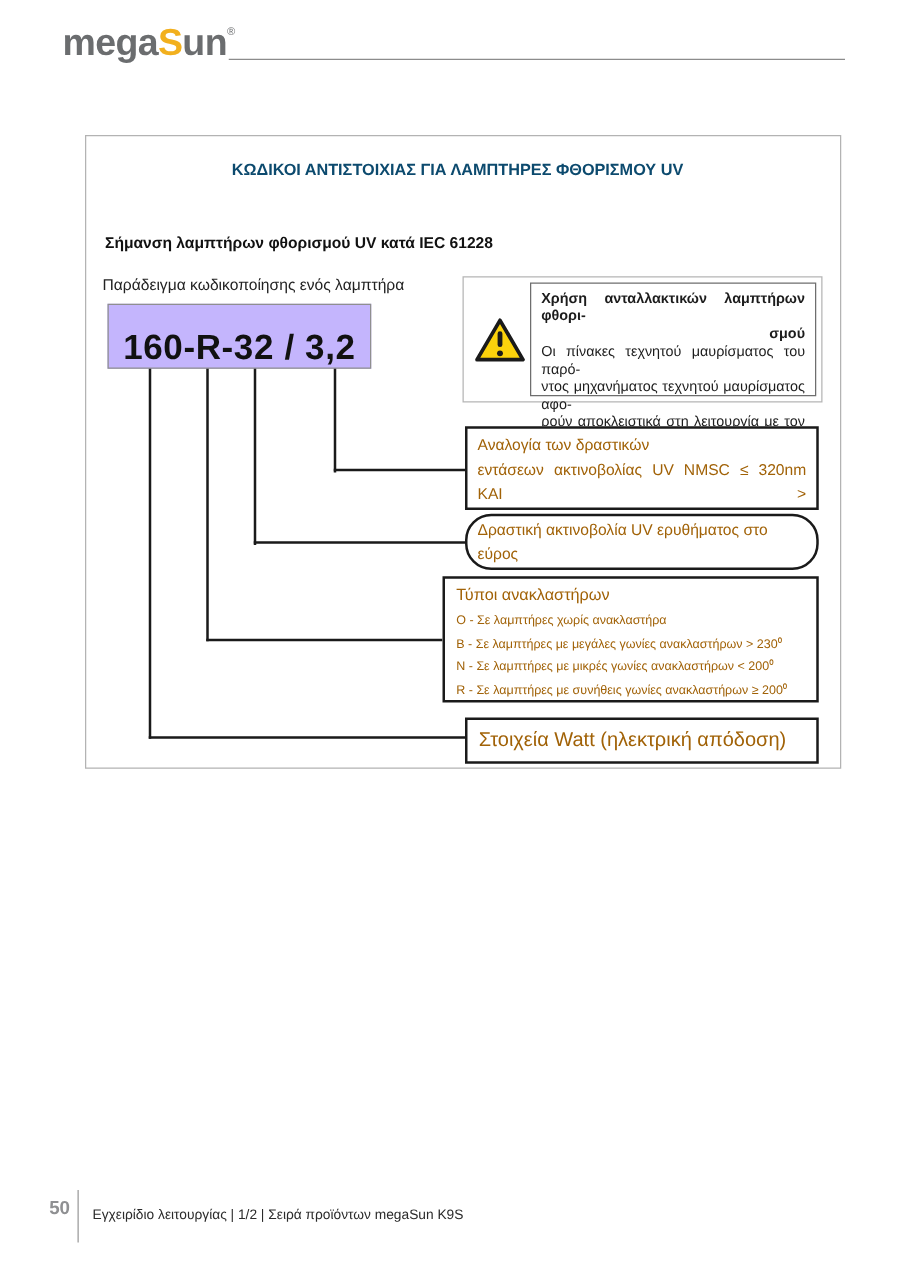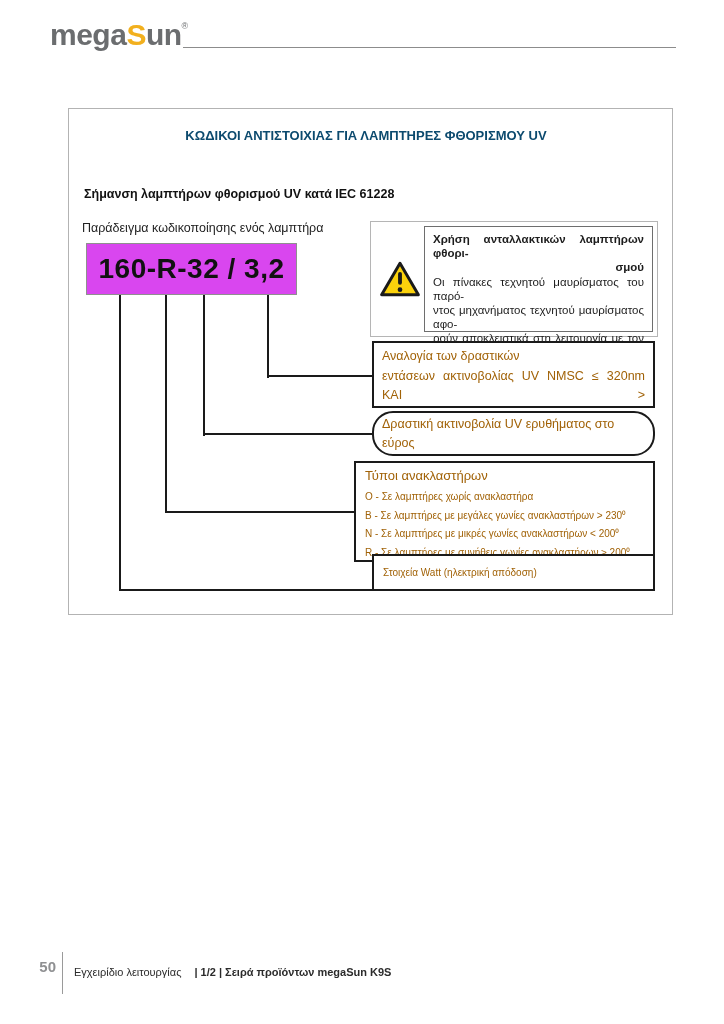--- a/index.html
+++ b/index.html
@@ -35,59 +35,59 @@
     font-weight: 700; font-size: 12.5px; color: #111;
   }
   .example-label {
     position: absolute; left: 82px; top: 221px;
     font-size: 12.5px; color: #222;
   }
 
   
   .code-box {
     position: absolute; left: 86px; top: 243px; width: 211px; height: 52px;
-    border: 1px solid #8f8f8f; background: #d946ef;
-    display: flex; align-items: center; justify-content: center;
+    border: 1px solid #8f8f8f; background: #c4b5fd;
+    display: flex; align-items: flex-end; justify-content: center;
   }
   .code-box span { font-size: 28px; font-weight: 700; letter-spacing: 0.5px; color: #111; }
 
   
   .warn-box {
-    position: absolute; left: 370px; top: 221px; width: 288px; height: 116px;
+    position: absolute; left: 370px; top: 221px; width: 288px; height: 101px;
     border: 1px solid #b5b5b5; background: #fff; padding: 4px;
     display: flex; flex-direction: row;
   }
   .warn-icon-cell { width: 49px; display: flex; align-items: center; justify-content: center; }
   .warn-text {
     flex: 1; border: 1px solid #6e6e6e; padding: 5px 8px 4px 8px;
     font-size: 11.5px; line-height: 14.2px; color: #1c1c1c;
   }
   .wt-b { font-weight: 700; text-align: right; }
   .tj { text-align: justify; text-align-last: justify; }
 
   
   .exp-box { position: absolute; background: #fff; border: 2px solid #1a1a1a; color: #a16207; }
   .box-ratio { left: 372px; top: 341px; width: 283px; height: 67px; padding: 4px 8px; font-size: 12.5px; line-height: 19.5px; overflow: hidden; }
   .box-erythema { left: 372px; top: 411px; width: 283px; height: 45px; padding: 2px 8px; font-size: 12.5px; line-height: 18.5px; overflow: hidden; border-radius: 21px; }
   .box-reflectors { left: 354px; top: 461px; width: 301px; height: 101px; padding: 3px 9px; overflow: hidden; }
   .box-reflectors .hdr { font-size: 13px; line-height: 20px; margin-bottom: 2px; }
   .box-reflectors .itm { font-size: 10px; line-height: 18.5px; }
-  .box-watt { left: 372px; top: 554px; width: 283px; height: 37px; display: flex; align-items: center; padding: 0 9px; font-size: 10px; }
+  .box-watt { left: 372px; top: 574px; width: 283px; height: 37px; display: flex; align-items: center; padding: 0 9px; font-size: 16px; }
 
   
   .cl { position: absolute; background: #1a1a1a; }
 
   
   .footer-num {
     position: absolute; left: 28px; top: 958px; width: 28px;
     text-align: right; font-size: 15px; font-weight: 700; color: #8f9092;
   }
   .footer-vline { position: absolute; left: 62px; top: 952px; width: 1px; height: 42px; background: #9a9a9a; }
   .footer-text { position: absolute; left: 74px; top: 966px; font-size: 11px; color: #2b2b2b; white-space: nowrap; }
-  .footer-text .fb { font-weight: 700; margin-left: 13px; }
+  .footer-text .fb { font-weight: 400; margin-left: 3px; }
 </style>
 </head>
 <body>
 
 <div class="page">
 
   <div class="logo">
     <span class="lg">mega</span><span class="ly">S</span><span class="lg">un</span><span class="lreg">®</span>
   </div>
   <div class="header-rule"></div>

